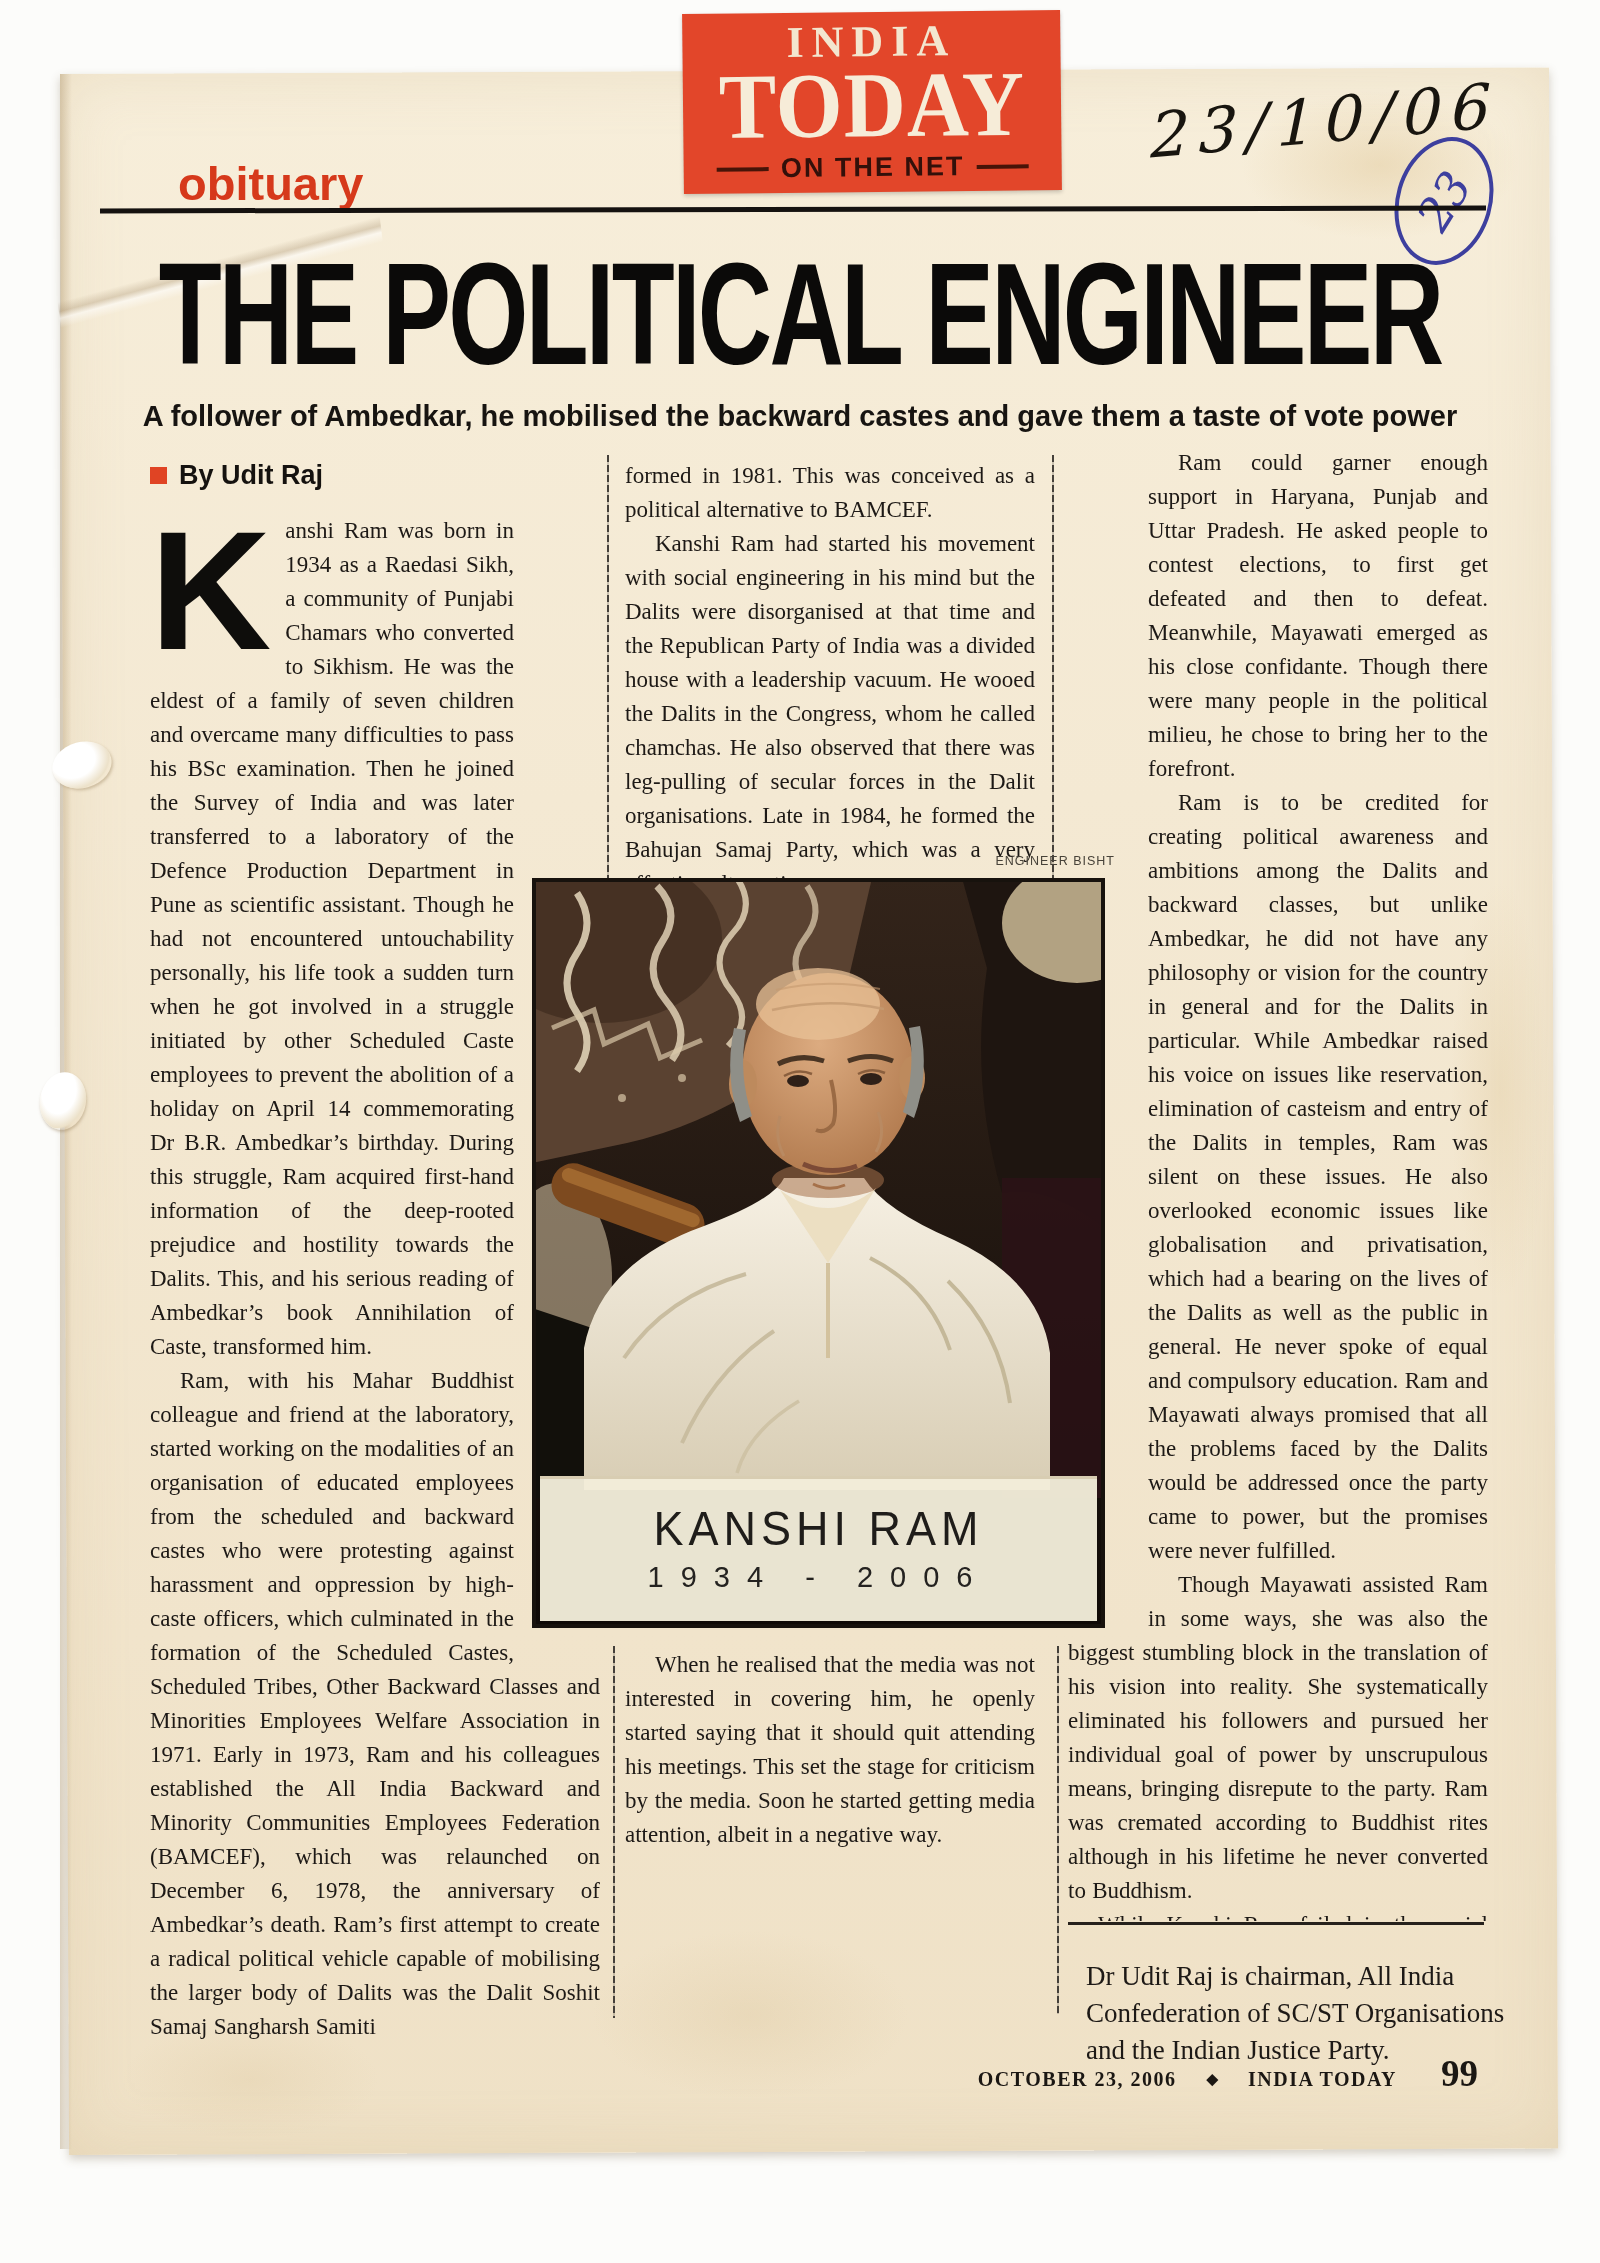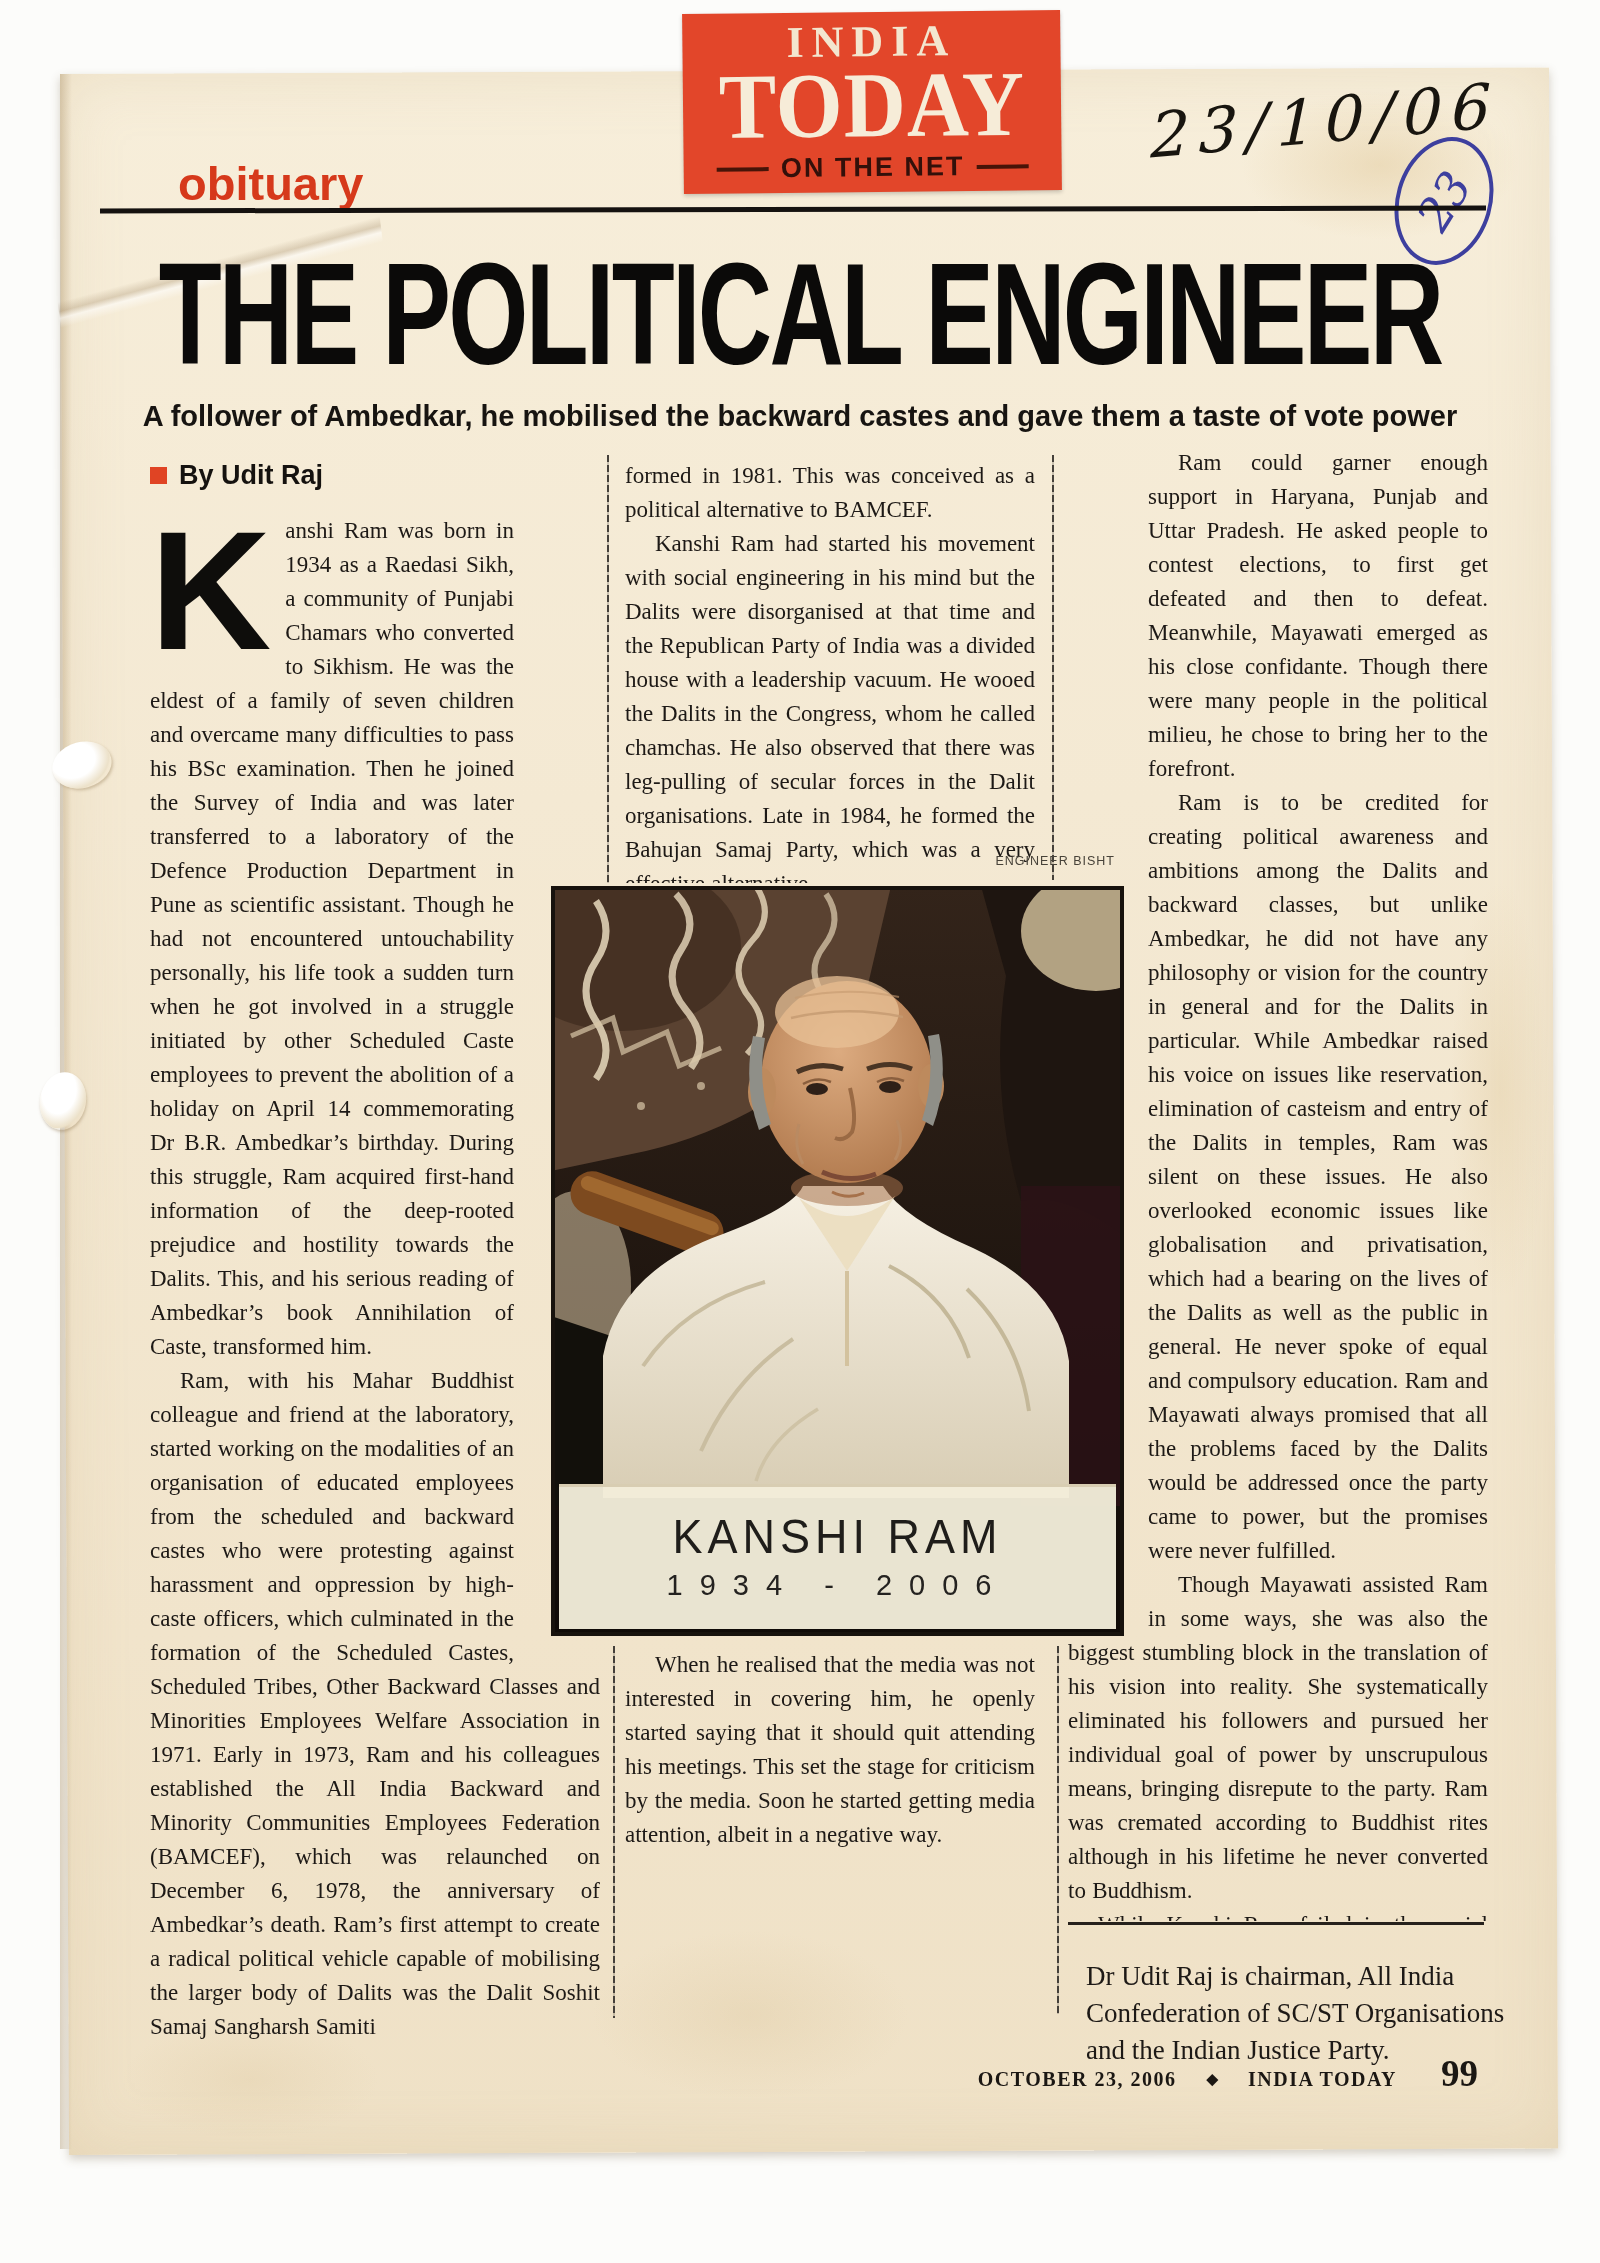--- a/index.html
+++ b/index.html
@@ -78,21 +78,21 @@
   .sep2a{left:1052px;top:455px;height:425px;}
   .sep2b{left:1057px;top:1646px;height:368px;}
 
   .bio-rule{position:absolute;left:1068px;top:1922px;width:416px;height:3px;background:#26211c;}
   .bio{position:absolute;left:1068px;top:1940px;width:420px;margin:18px;
     font-size:27px;line-height:37px;color:#1d1916;}
 
   
   .photo-credit{position:absolute;left:545px;top:854px;width:570px;text-align:right;
     font-family:"Liberation Sans",sans-serif;font-size:12.5px;color:#474239;letter-spacing:1px;}
-  .photo{position:absolute;left:551px;top:878px;width:572px;height:750px;z-index:5;margin-top:8px;}
+  .photo{position:absolute;left:532px;top:878px;width:572px;height:750px;z-index:5;}
   .photo svg{display:block;}
   .caption{position:absolute;left:8px;top:598px;width:557px;height:144px;
     display:flex;flex-direction:column;align-items:center;justify-content:center;gap:6px;}
   .cap-name{font-family:"Liberation Sans",sans-serif;font-size:45px;color:#1f1d1a;letter-spacing:5px;transform:scaleY(1.05);}
   .cap-years{font-family:"Liberation Sans",sans-serif;font-size:29px;color:#242220;letter-spacing:17px;}
 
   .footer{position:absolute;right:122px;top:2052px;display:flex;align-items:baseline;gap:30px;
     font-family:"Liberation Serif",serif;font-weight:bold;color:#1b1713;}
   .footer .f-issue,.footer .f-mag{font-size:20px;letter-spacing:1.5px;}
   .footer .diamond{font-size:15px;transform:translateY(-2px);}

